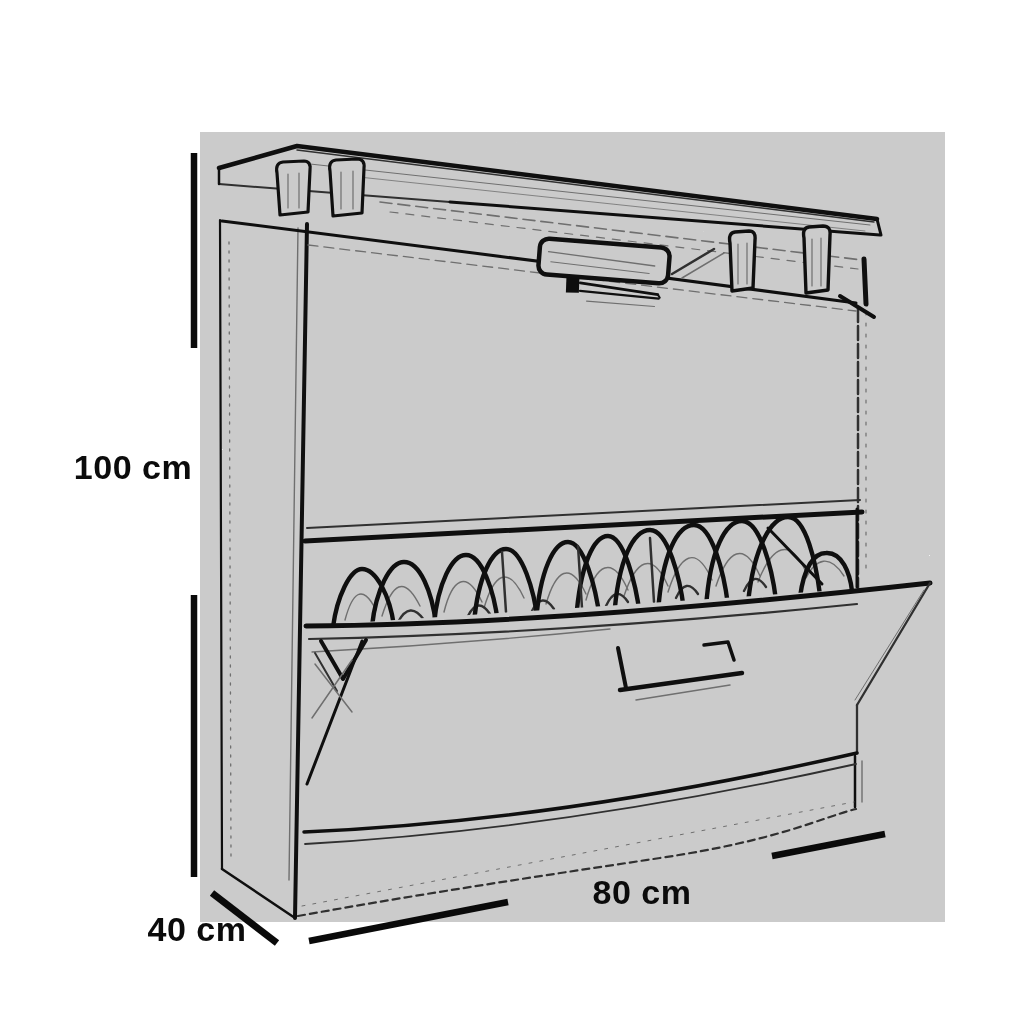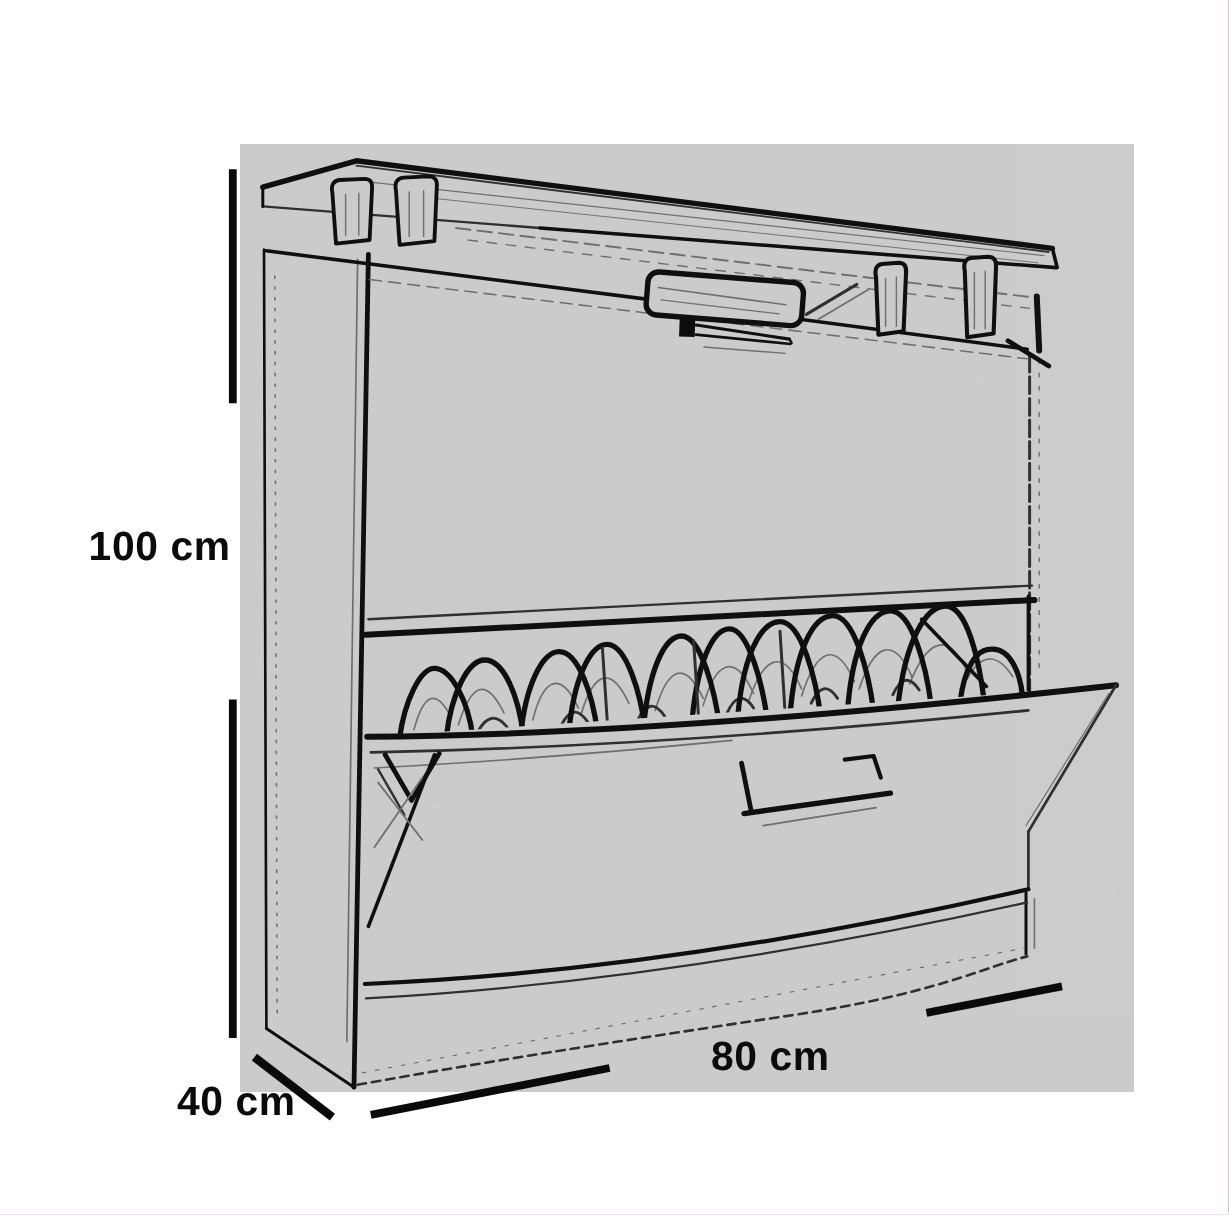--- a/index.html
+++ b/index.html
@@ -1,16 +1,16 @@
 <!DOCTYPE html>
 <html><head>
 <meta charset="utf-8">
 <style>
   html,body{margin:0;padding:0;background:#ffffff;}
-  .stage{position:relative;width:1024px;height:1012px;background:#a21caf;overflow:hidden;}
+  .stage{position:relative;width:1024px;height:1012px;background:#fdba74;overflow:hidden;margin-top:12px;}
   svg{display:block;}
   .dim-label{
     font-family:"Liberation Sans","DejaVu Sans",sans-serif;
     font-weight:700;
     font-size:34px;
     fill:#0b0b0b;
     letter-spacing:0.5px;
   }
   .ink  {stroke:#141414;fill:none;stroke-linecap:round;stroke-linejoin:round;}
   .mid  {stroke:#3d3d3d;fill:none;stroke-linecap:round;stroke-linejoin:round;}

